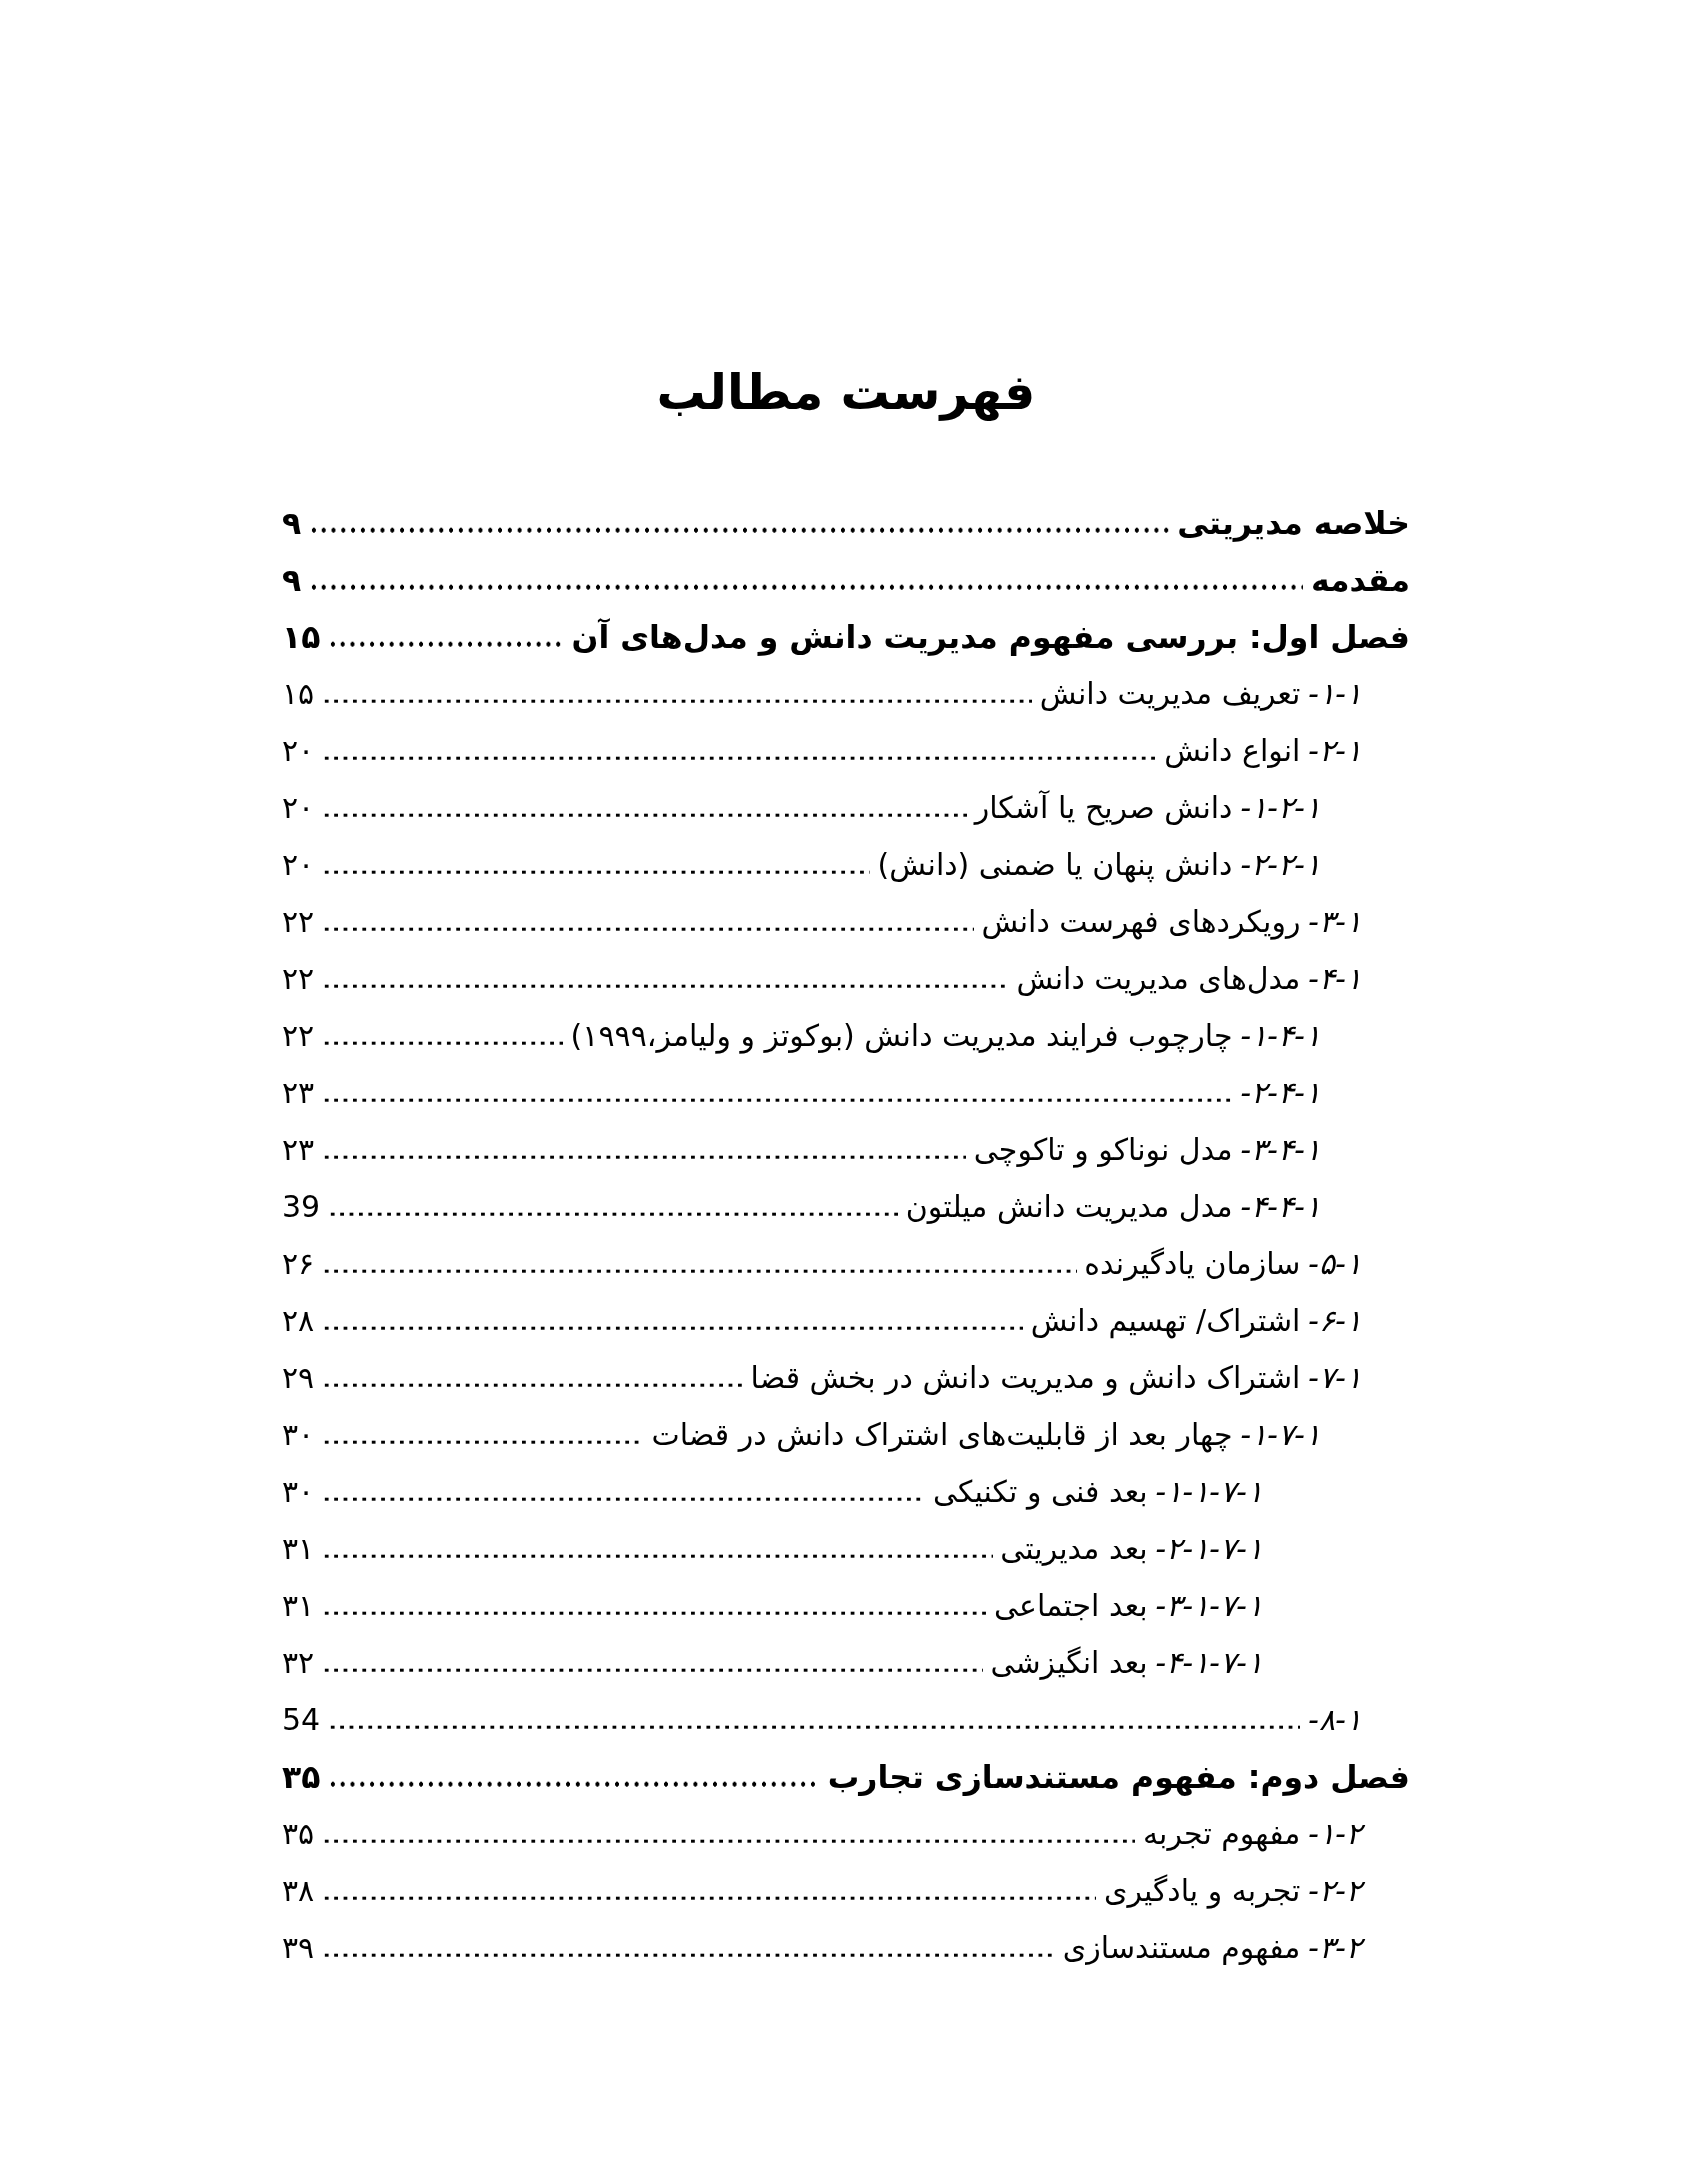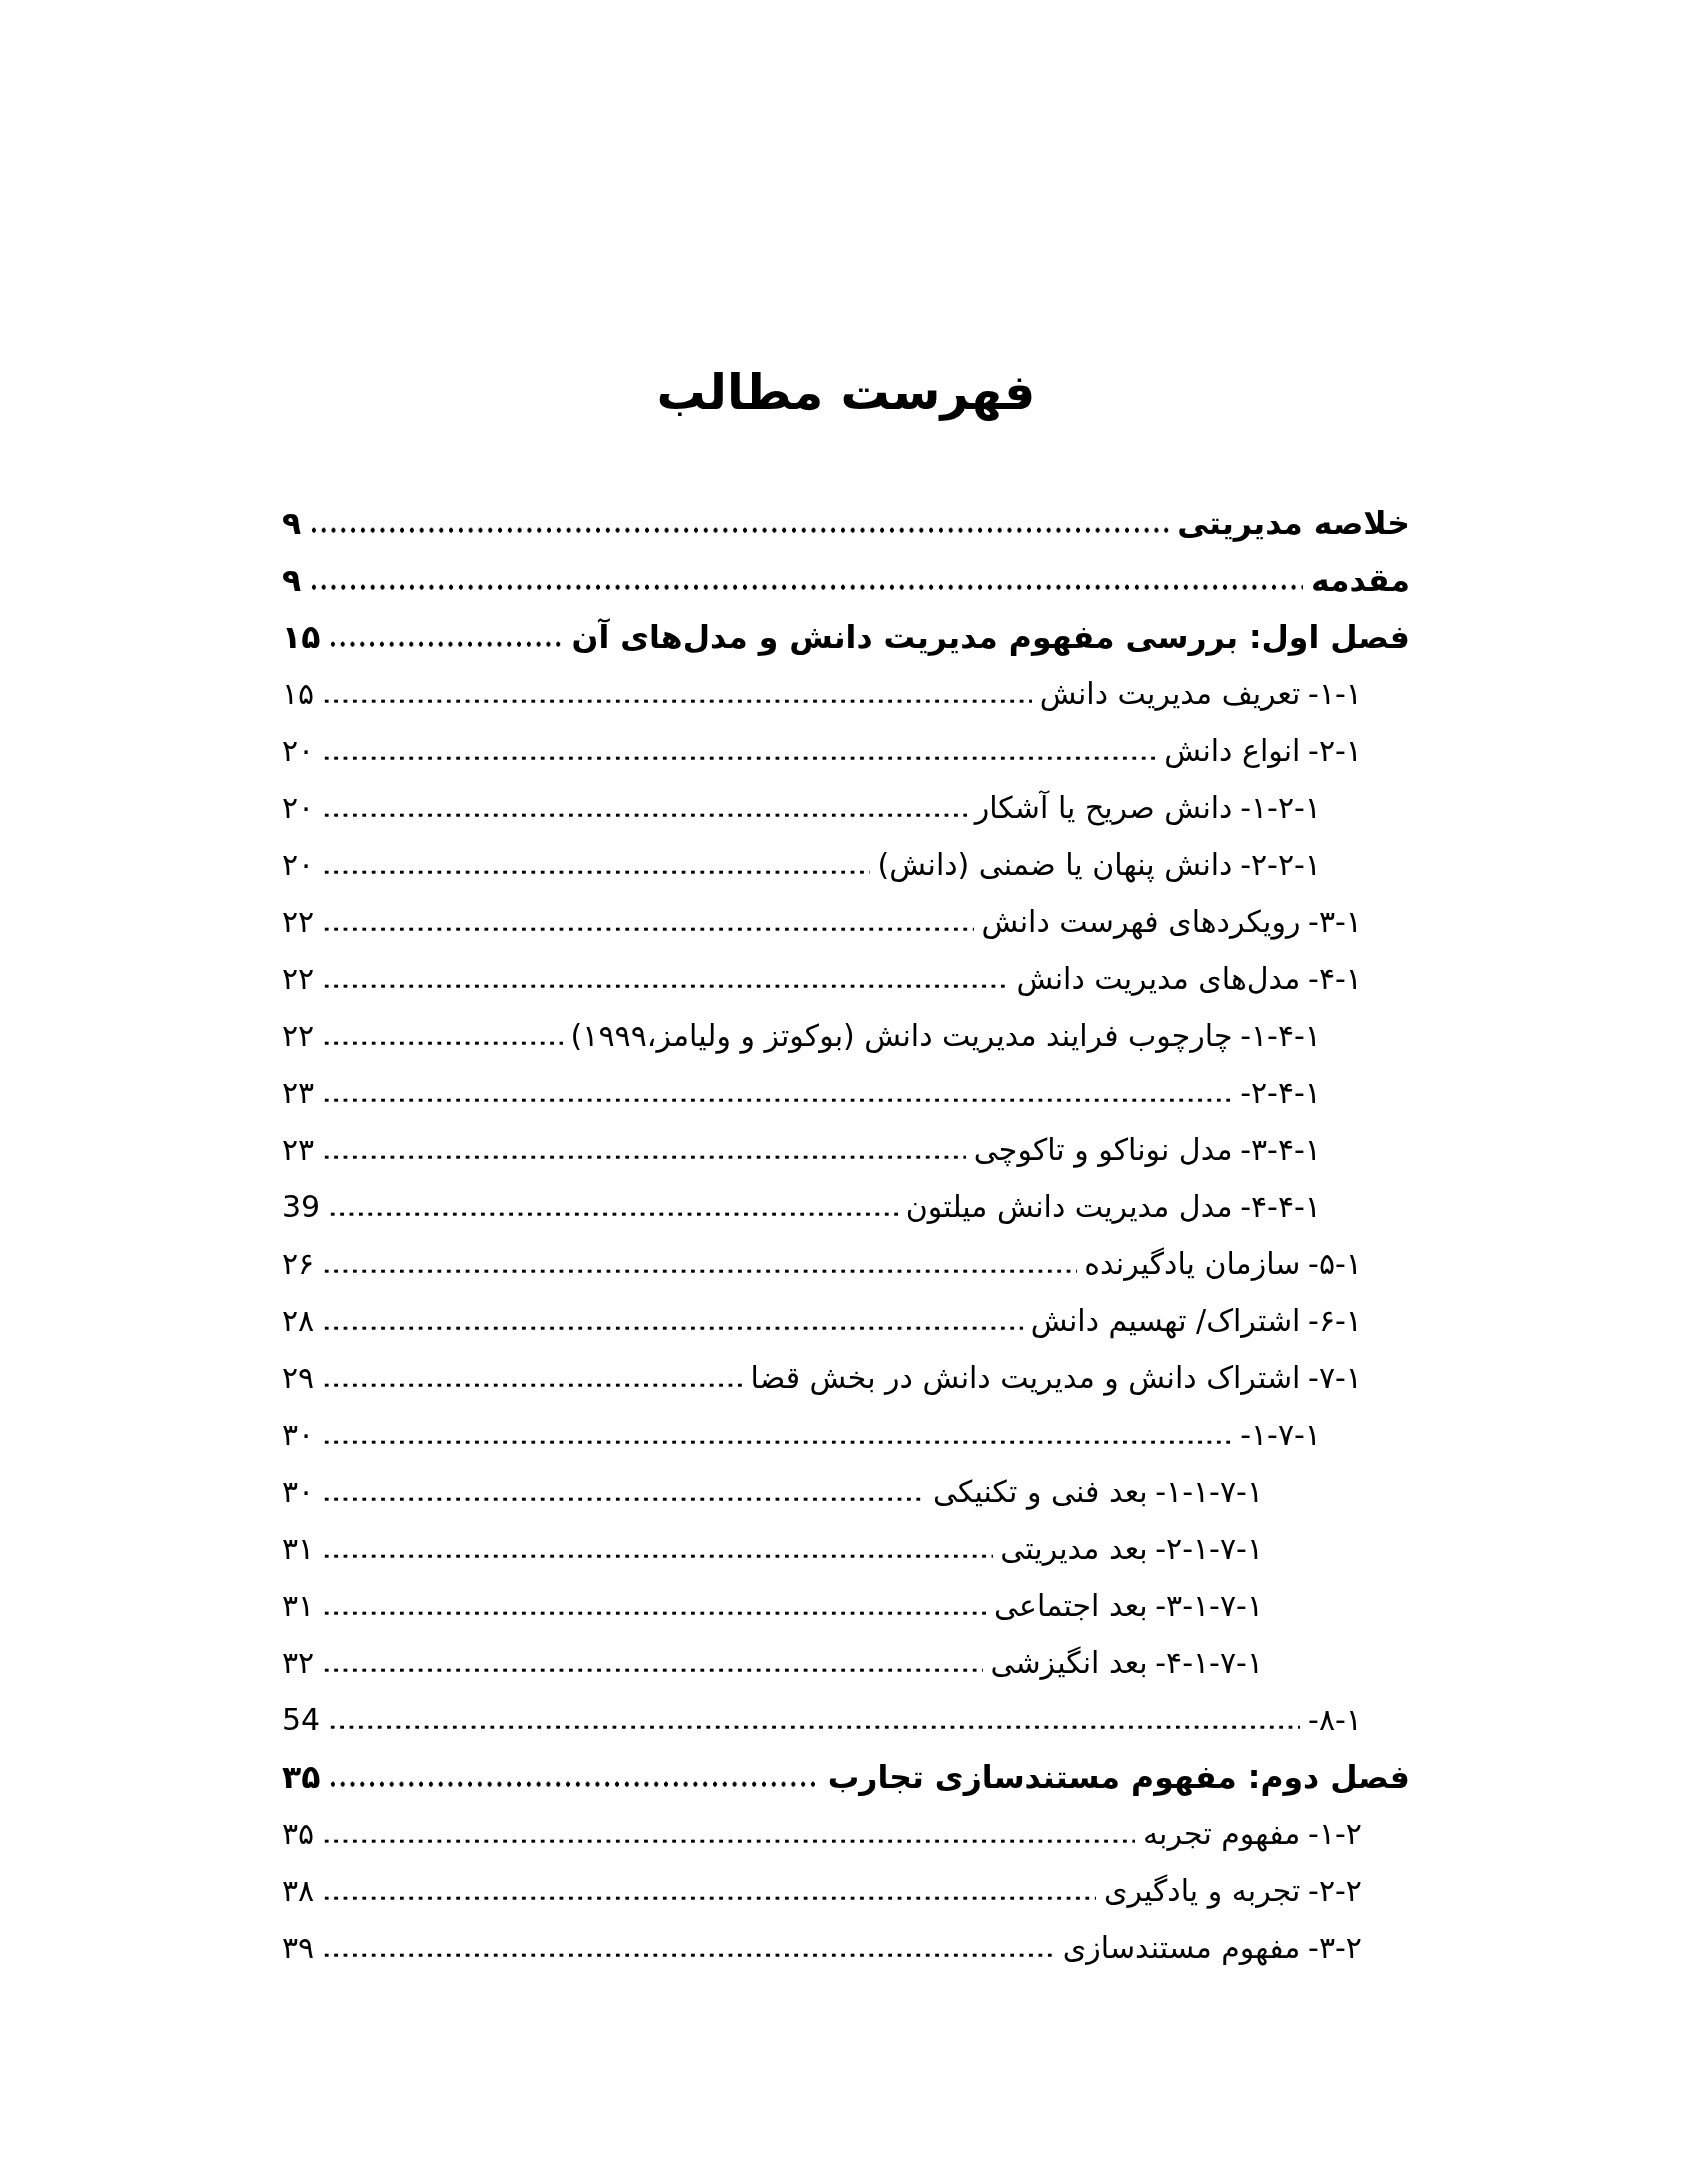--- a/index.html
+++ b/index.html
@@ -46,20 +46,21 @@
   .row.bold {
     font-weight: bold;
     font-size: 31.5px;
   }
   .row.level-2 { padding-right: 48px; }
   .row.level-3 { padding-right: 89px; }
   .row.level-4 { padding-right: 147px; }
   .num {
     unicode-bidi: bidi-override;
     direction: rtl;
+    font-style: italic;
   }
   .num:empty { display: none; }
   .dots {
     flex: 1 1 auto;
     min-width: 8.5px;
     height: 5.1px;
     align-self: center;
     transform: translateY(7.7px);
     background-image: radial-gradient(circle 1.8px at center, #000 97%, transparent 100%);
     background-size: 9.4px 5.1px;
@@ -188,20 +189,21 @@
 
   <div class="row level-2">
     <span class="num">۱-۷-</span>
     <span class="label">اشتراک دانش و مدیریت دانش در بخش قضا</span>
     <span class="dots"></span>
     <span class="page-num">۲۹</span>
   </div>
 
   <div class="row level-3">
     <span class="num">۱-۷-۱-</span>
+    <span class="label">چهار بعد از قابلیت‌های اشتراک دانش در قضات</span>
     <span class="dots"></span>
     <span class="page-num">۳۰</span>
   </div>
 
   <div class="row level-4">
     <span class="num">۱-۷-۱-۱-</span>
     <span class="label">بعد فنی و تکنیکی</span>
     <span class="dots"></span>
     <span class="page-num">۳۰</span>
   </div>

